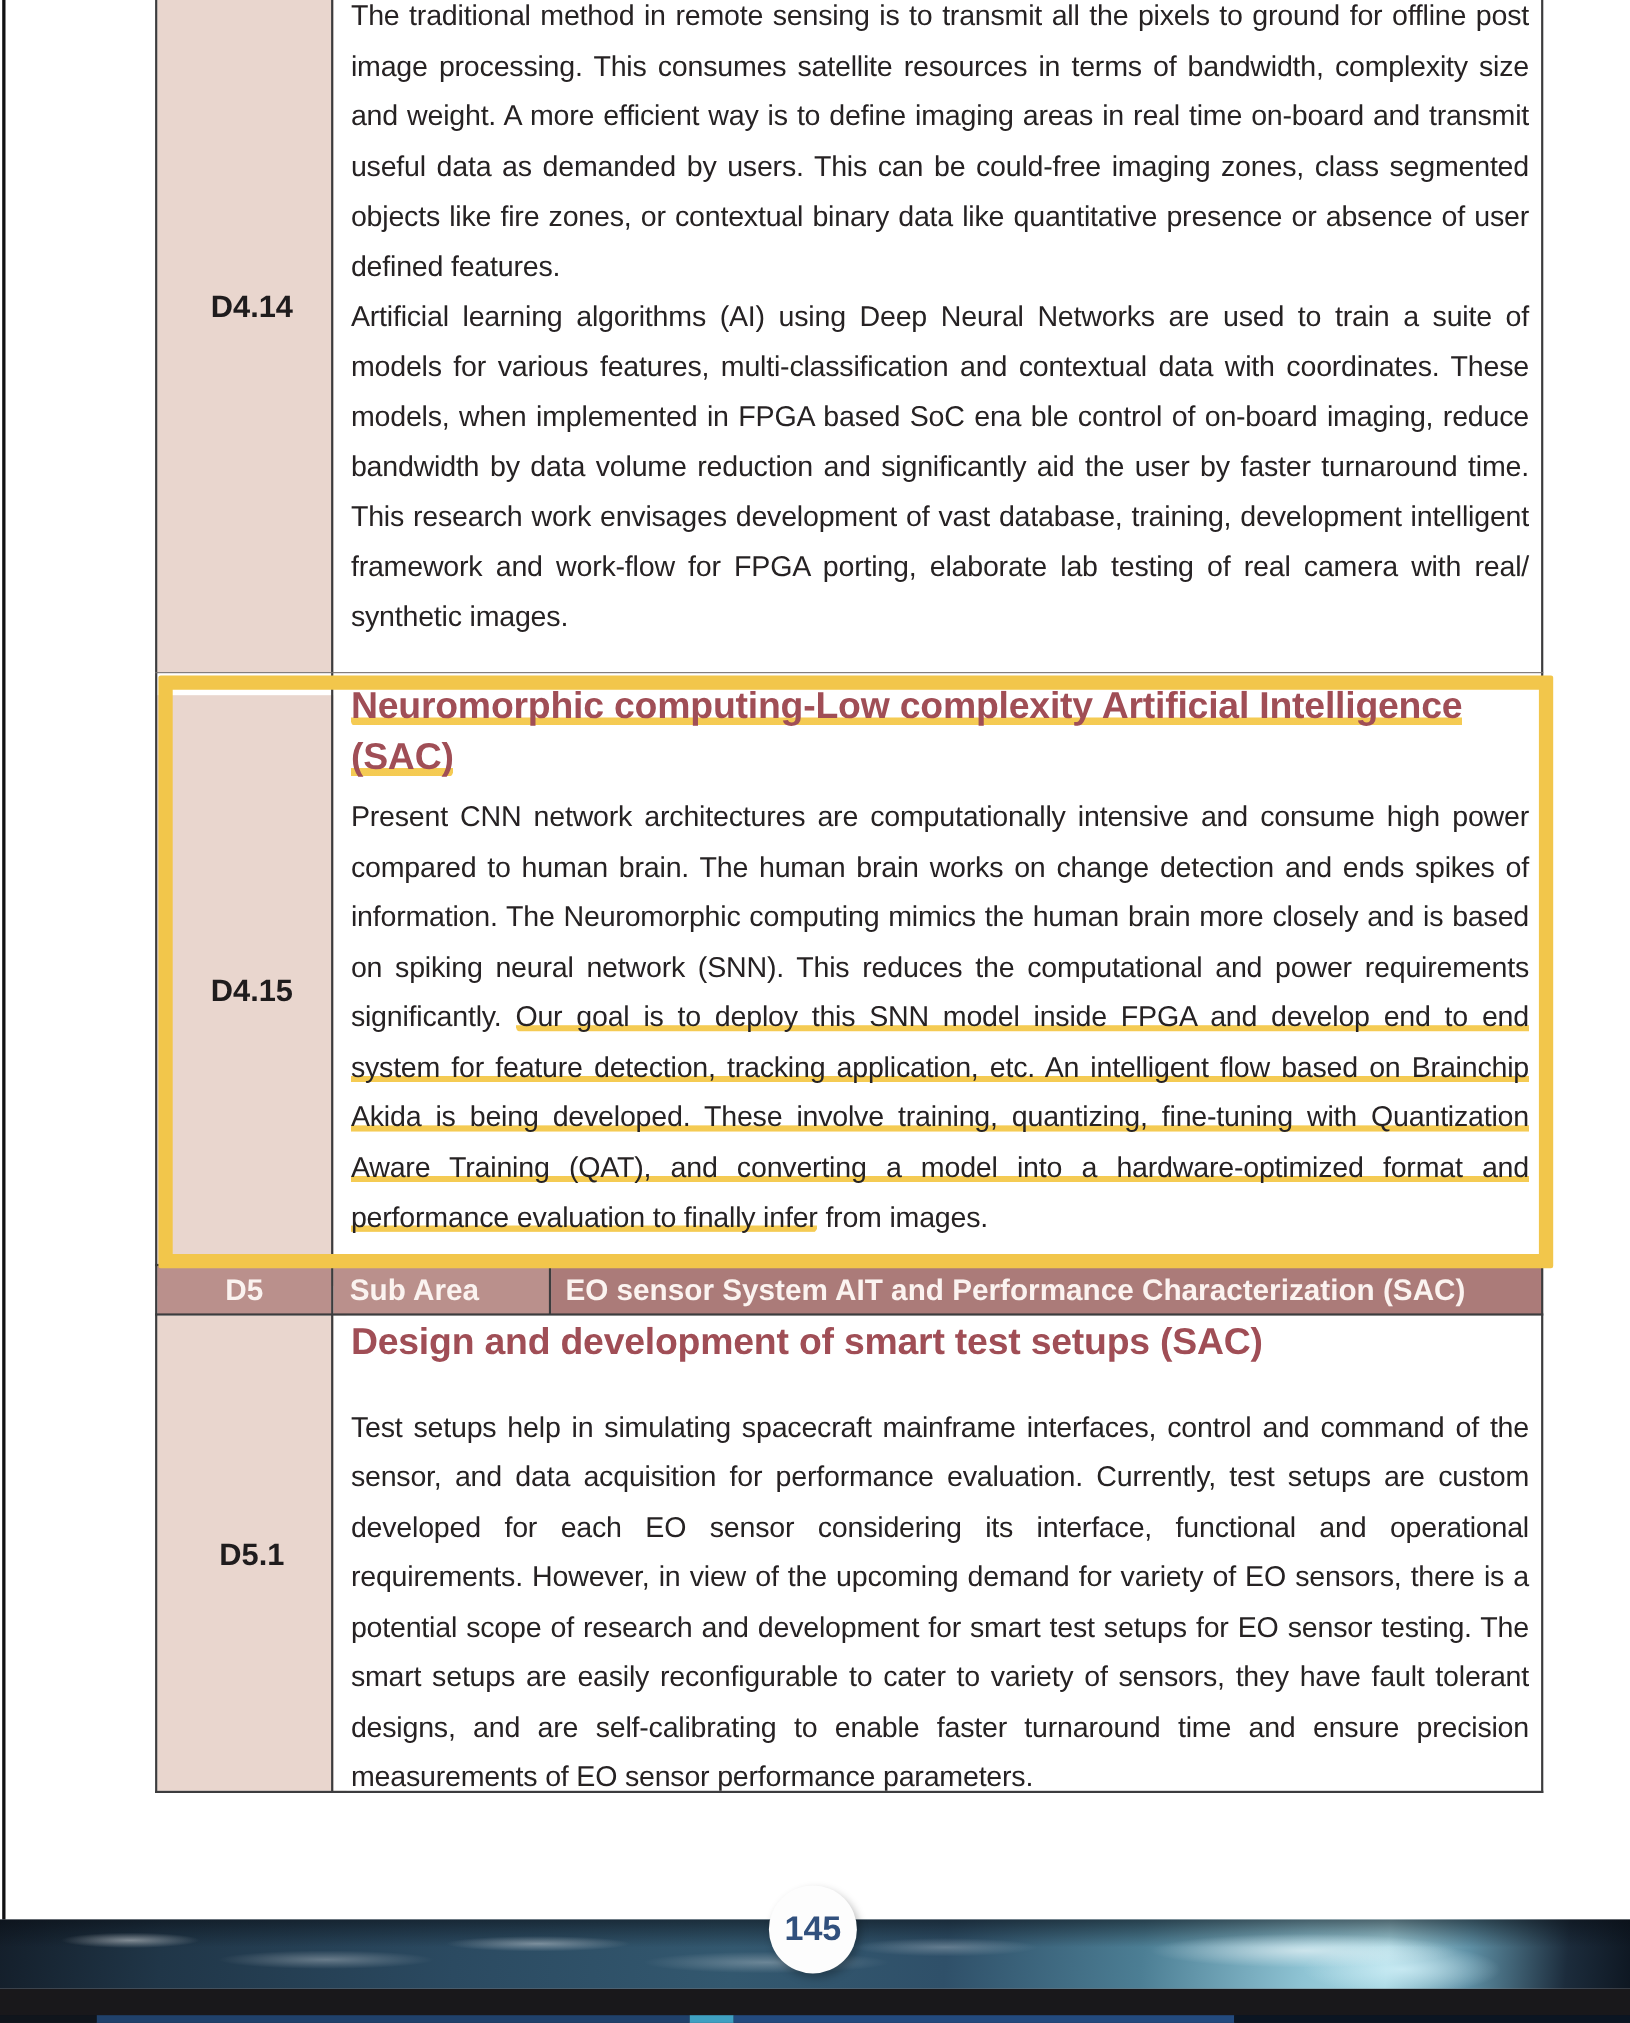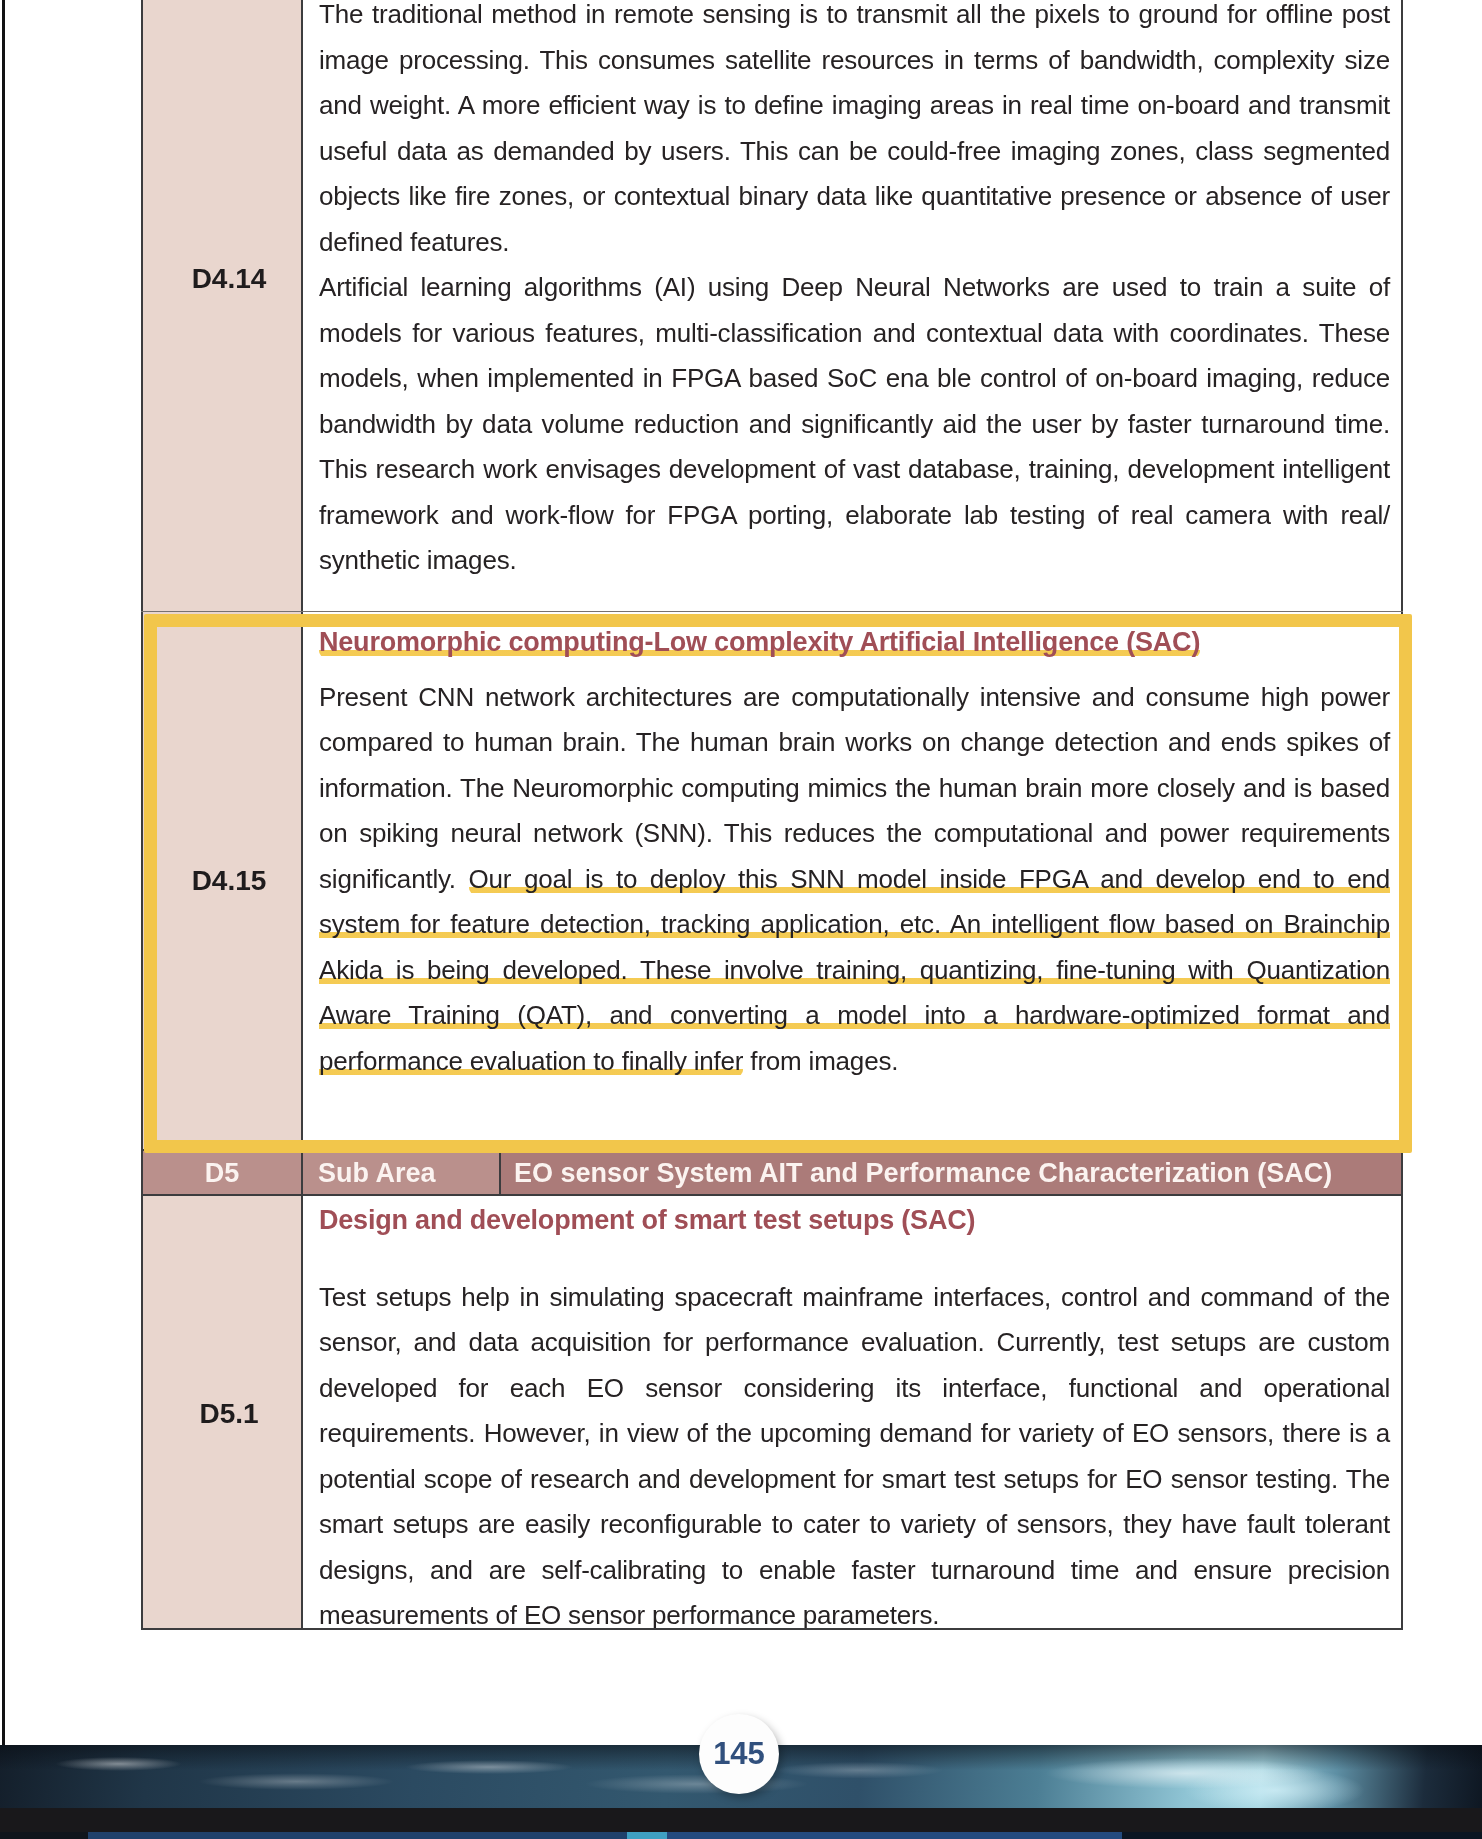--- a/index.html
+++ b/index.html
@@ -11,21 +11,21 @@
   
   .cell{position:absolute;box-sizing:border-box;}
   .label-cell{left:143px;width:172px;background:#e9d6ce;}
   .body-cell{left:303px;width:1099px;background:#ffffff;overflow:hidden;}
   .lbl{position:absolute;left:0;right:0;text-align:center;font-weight:bold;
        font-size:28px;color:#1f1c1d;line-height:45px;}
   .para{margin:0;font-size:26px;line-height:45.5px;letter-spacing:-0.2px;
         text-align:justify;padding:0 12px 0 16px;}
   .r1-p1{margin-top:-8px;}
   .r1-p2{}
-  .mh{font-weight:bold;color:#a04e56;font-size:27px;line-height:45.5px;
+  .mh{font-weight:bold;color:#a04e56;font-size:34px;line-height:45.5px;
       padding:0 12px 0 16px;letter-spacing:-0.2px;}
   .r2-head{padding-top:8px;}
   .r2-body{margin-top:9px;}
   .r4-head{padding-top:2px;}
   .r4-body{margin-top:31px;}
   
   .yhl{background:linear-gradient(180deg,rgba(245,202,82,0) 76%,
         rgba(244,200,74,.95) 78%,rgba(244,200,74,.95) 95%,rgba(245,202,82,0) 96%);
        border-radius:6px;}
   
@@ -70,21 +70,21 @@
   <div class="left-rule"></div>
 
   <div class="cell label-cell" style="top:0;height:611px;">
     <span class="lbl" style="top:256px;">D4.14</span>
   </div>
   <div class="cell body-cell" style="top:0;height:611px;">
     <p class="para r1-p1">The traditional method in remote sensing is to transmit all the pixels to ground for offline post image processing. This consumes satellite resources in terms of bandwidth, complexity size and weight. A more efficient way is to define imaging areas in real time on-board and transmit useful data as demanded by users. This can be could-free imaging zones, class segmented objects like fire zones, or contextual binary data like quantitative presence or absence of user defined features.</p>
     <p class="para r1-p2">Artificial learning algorithms (AI) using Deep Neural Networks are used to train a suite of models for various features, multi-classification and contextual data with coordinates. These models, when implemented in FPGA based SoC ena ble control of on-board imaging, reduce bandwidth by data volume reduction and significantly aid the user by faster turnaround time. This research work envisages development of vast database, training, development intelligent framework and work-flow for FPGA porting, elaborate lab testing of real camera with real/ synthetic images.</p>
   </div>
 
-  <div class="cell label-cell" style="top:612px;height:537px;padding-left:17px;">
+  <div class="cell label-cell" style="top:632px;height:537px;padding-left:17px;">
     <span class="lbl" style="top:858px;position:absolute;top:246px;">D4.15</span>
   </div>
   <div class="cell body-cell" style="top:612px;height:537px;">
     <div class="mh r2-head"><span class="yhl">Neuromorphic computing-Low complexity Artificial Intelligence (SAC)</span></div>
     <p class="para r2-body"><span>Present CNN network architectures are computationally intensive and consume high power compared to human brain.  The human brain works on change detection and ends spikes of information. The Neuromorphic computing mimics the human brain more closely and is based on spiking neural network (SNN). This reduces the computational and power requirements significantly. </span><span class="yhl">Our goal is to deploy this SNN model inside FPGA and develop end to end system for feature detection, tracking application, etc.  An intelligent flow based on Brainchip Akida is being developed. These involve training, quantizing, fine-tuning with Quantization Aware Training (QAT), and converting a model into a hardware-optimized format and performance evaluation to finally infer</span><span> from images.</span></p>
   </div>
 
   <div class="d5cell d5-id">D5</div>
   <div class="d5cell d5-sub">Sub Area</div>
   <div class="d5cell d5-title">EO sensor System AIT and Performance Characterization (SAC)</div>

